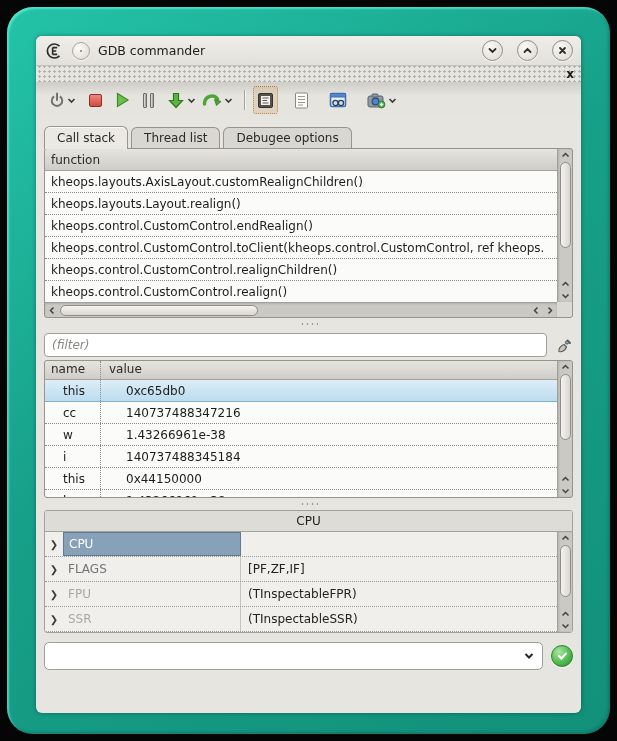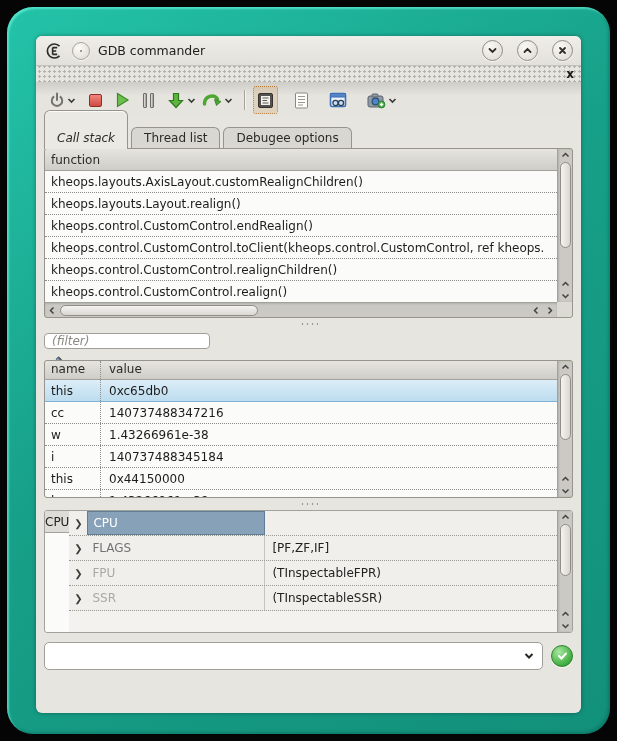--- a/index.html
+++ b/index.html
@@ -63,22 +63,22 @@
     background:linear-gradient(90deg,#e8e6e1,#9d9b95); border:1px solid #6f6d68; }
   .chip-btn { background:rgba(205,160,95,.25); outline:1px dotted #b8762a; outline-offset:0px; border-radius:2px; }
 
   
   .tabrow { display:flex; align-items:flex-end; padding:0 8px; position:relative; }
   .tabrow.first { margin-top:7px; height:23px; }
   .tabrow.second { margin-top:2px; height:22px; }
   .tab { padding:3px 12px 4px; border:1px solid #96948d; border-bottom:none;
     border-radius:6px 6px 0 0; background:#d9d7d1; margin-right:3px;
     font-size:12px; color:#2a2a27; position:relative; top:1px; white-space:nowrap; }
-  .tab.active { background:#ebe9e4; padding-top:20px; z-index:2;
-    box-shadow:inset 0 1px 0 #fbfaf7;font-style:italic; }
+  .tab.active { background:#ebe9e4; padding-top:4px; z-index:2;
+    box-shadow:inset 0 1px 0 #fbfaf7; }
 
   
   .panel-border { border:1px solid #96948d; border-radius:3px; background:#84cc16;
     margin:0 8px; overflow:hidden; position:relative; }
 
   
   .callstack-panel { height:170px; display:grid;
     grid-template-columns:1fr 15px; grid-template-rows:1fr 15px; }
   .cs-table { overflow:hidden; }
   .col-header { height:22px; background:linear-gradient(#e6e4df,#cfcdc7);
@@ -103,44 +103,44 @@
   .sb-fill { flex:1; }
   .corner { background:#dcdad5; }
 
   
   .splitter { height:12px; display:flex; align-items:center; justify-content:center; }
   .splitter .grip { width:18px; height:4px;
     background-image:radial-gradient(#9b9993 1px, transparent 1.2px);
     background-size:5px 4px; }
 
   
-  .filter-row { margin:3px 8px 0; height:24px; display:flex; align-items:flex-start; gap:6px;flex-direction:column; }
+  .filter-row { margin:3px 8px 0; height:24px; display:flex; align-items:flex-end; gap:6px; }
   .filter-input { flex:1; height:24px; border:1px solid #a19f99; border-radius:4px;
     background:#fff; padding:0 7px; font-size:12px; font-family:inherit; color:#1c1c1a; }
   .filter-input::placeholder { color:#8a8883; font-style:italic; }
   .broom-btn { width:20px; height:22px; display:flex; align-items:center; justify-content:center; }
 
   
   .vars-panel { margin-top:3px; height:138px; display:grid; grid-template-columns:1fr 15px; }
   .vars-table { overflow:hidden; }
   .vars-header { height:19px; background:linear-gradient(#e6e4df,#cfcdc7);
     border-bottom:1px solid #a3a19b; display:flex; font-size:12px; color:#2a2a27; }
   .vars-header .hc-name { width:56px; padding:1px 6px; border-right:1px dotted #8c8a85; }
   .vars-header .hc-value { flex:1; padding:1px 8px; }
   .var-row { height:22px; display:flex; align-items:center;
     border-bottom:1px dotted #8c8a85; font-size:12px; background:#fbfbfa; }
-  .var-row .vc-name { width:56px; padding:0 6px; border-right:1px dotted #8c8a85;
+  .var-row .vc-name { width:56px; padding:0 18px; border-right:1px dotted #8c8a85;
     height:100%; display:flex; align-items:center; }
-  .var-row .vc-value { flex:1; padding:0 8px; }
+  .var-row .vc-value { flex:1; padding:0 8px;margin-left:17px; }
   .var-row.selected { background:linear-gradient(#ddeef8,#bcdcee);
     border-bottom:1px solid #7fb2d4; }
 
   
   .cpu-box { margin:0 8px; height:123px; border:1px solid #a3a19b; border-radius:3px;
-    background:#fbfbfa; overflow:hidden; display:flex; flex-direction:row; }
+    background:#fbfbfa; overflow:hidden; display:flex; flex-direction:column; }
   .cpu-title { height:22px; background:#dedcd7; border-bottom:1px solid #a3a19b;
     display:flex; align-items:center; justify-content:center; font-size:12px; color:#22221f; }
   .cpu-body { flex:1; display:grid; grid-template-columns:1fr 15px; }
   .cpu-rows { overflow:hidden; background:#f4f2ee; }
   .cpu-row { height:25px; display:flex; align-items:stretch; border-bottom:1px dotted #9b9993;
     font-size:12px; background:#f1efeb; }
   .cpu-exp { width:18px; display:flex; align-items:center; justify-content:center;
     color:#3c3c38; font-size:10px; }
   .cpu-name { width:178px; display:flex; align-items:center; padding:0 5px;
     border-right:1px solid #c6c4be; color:#737373; }

